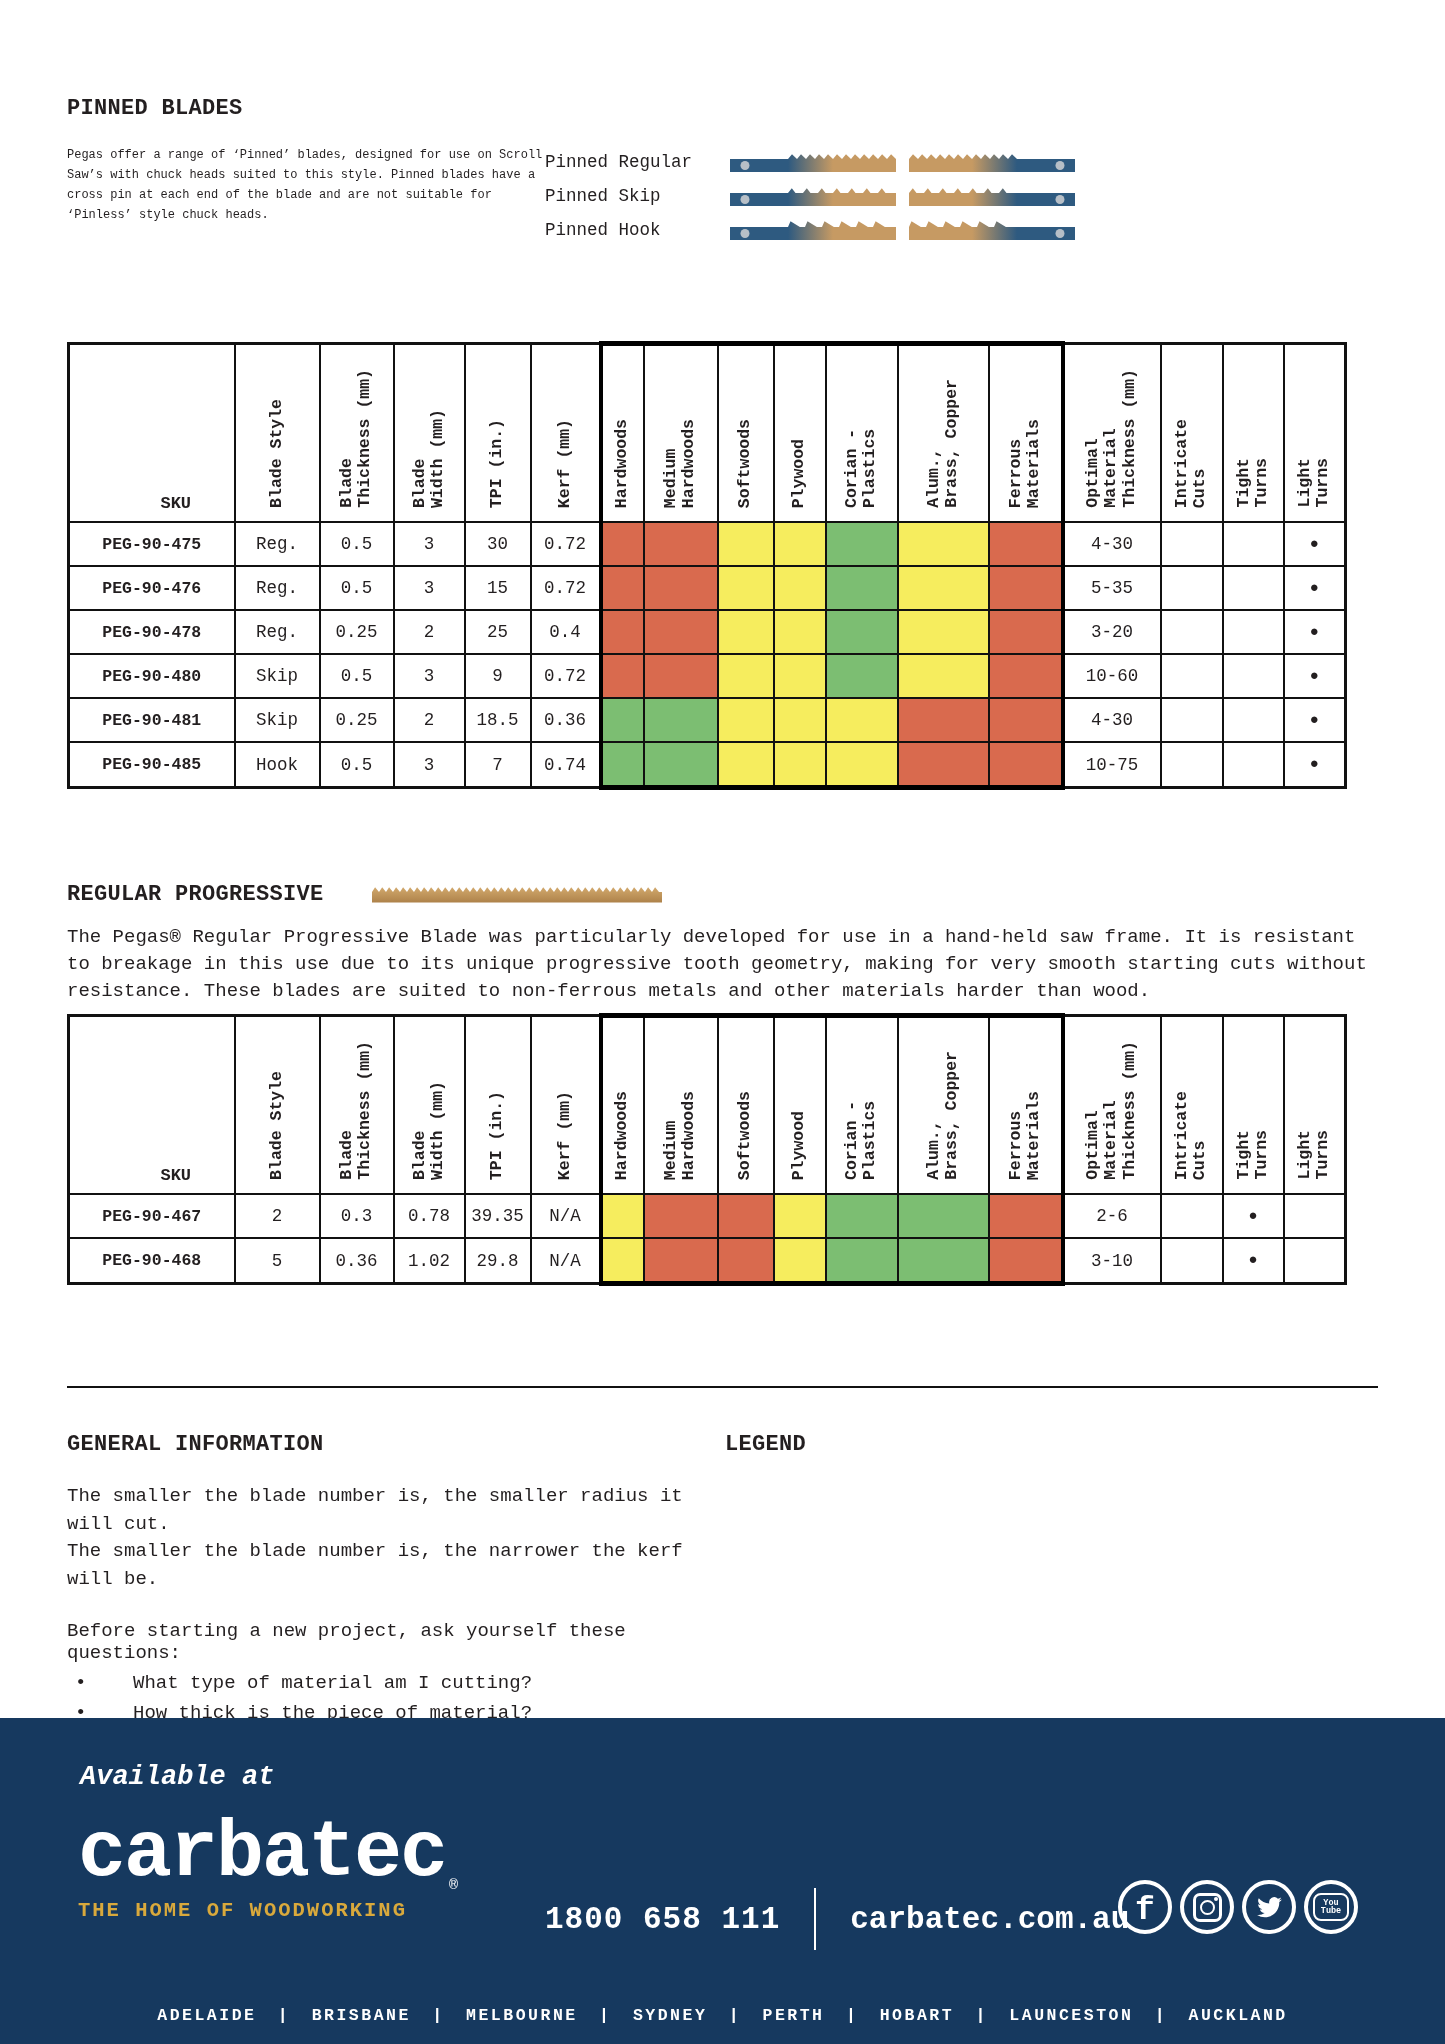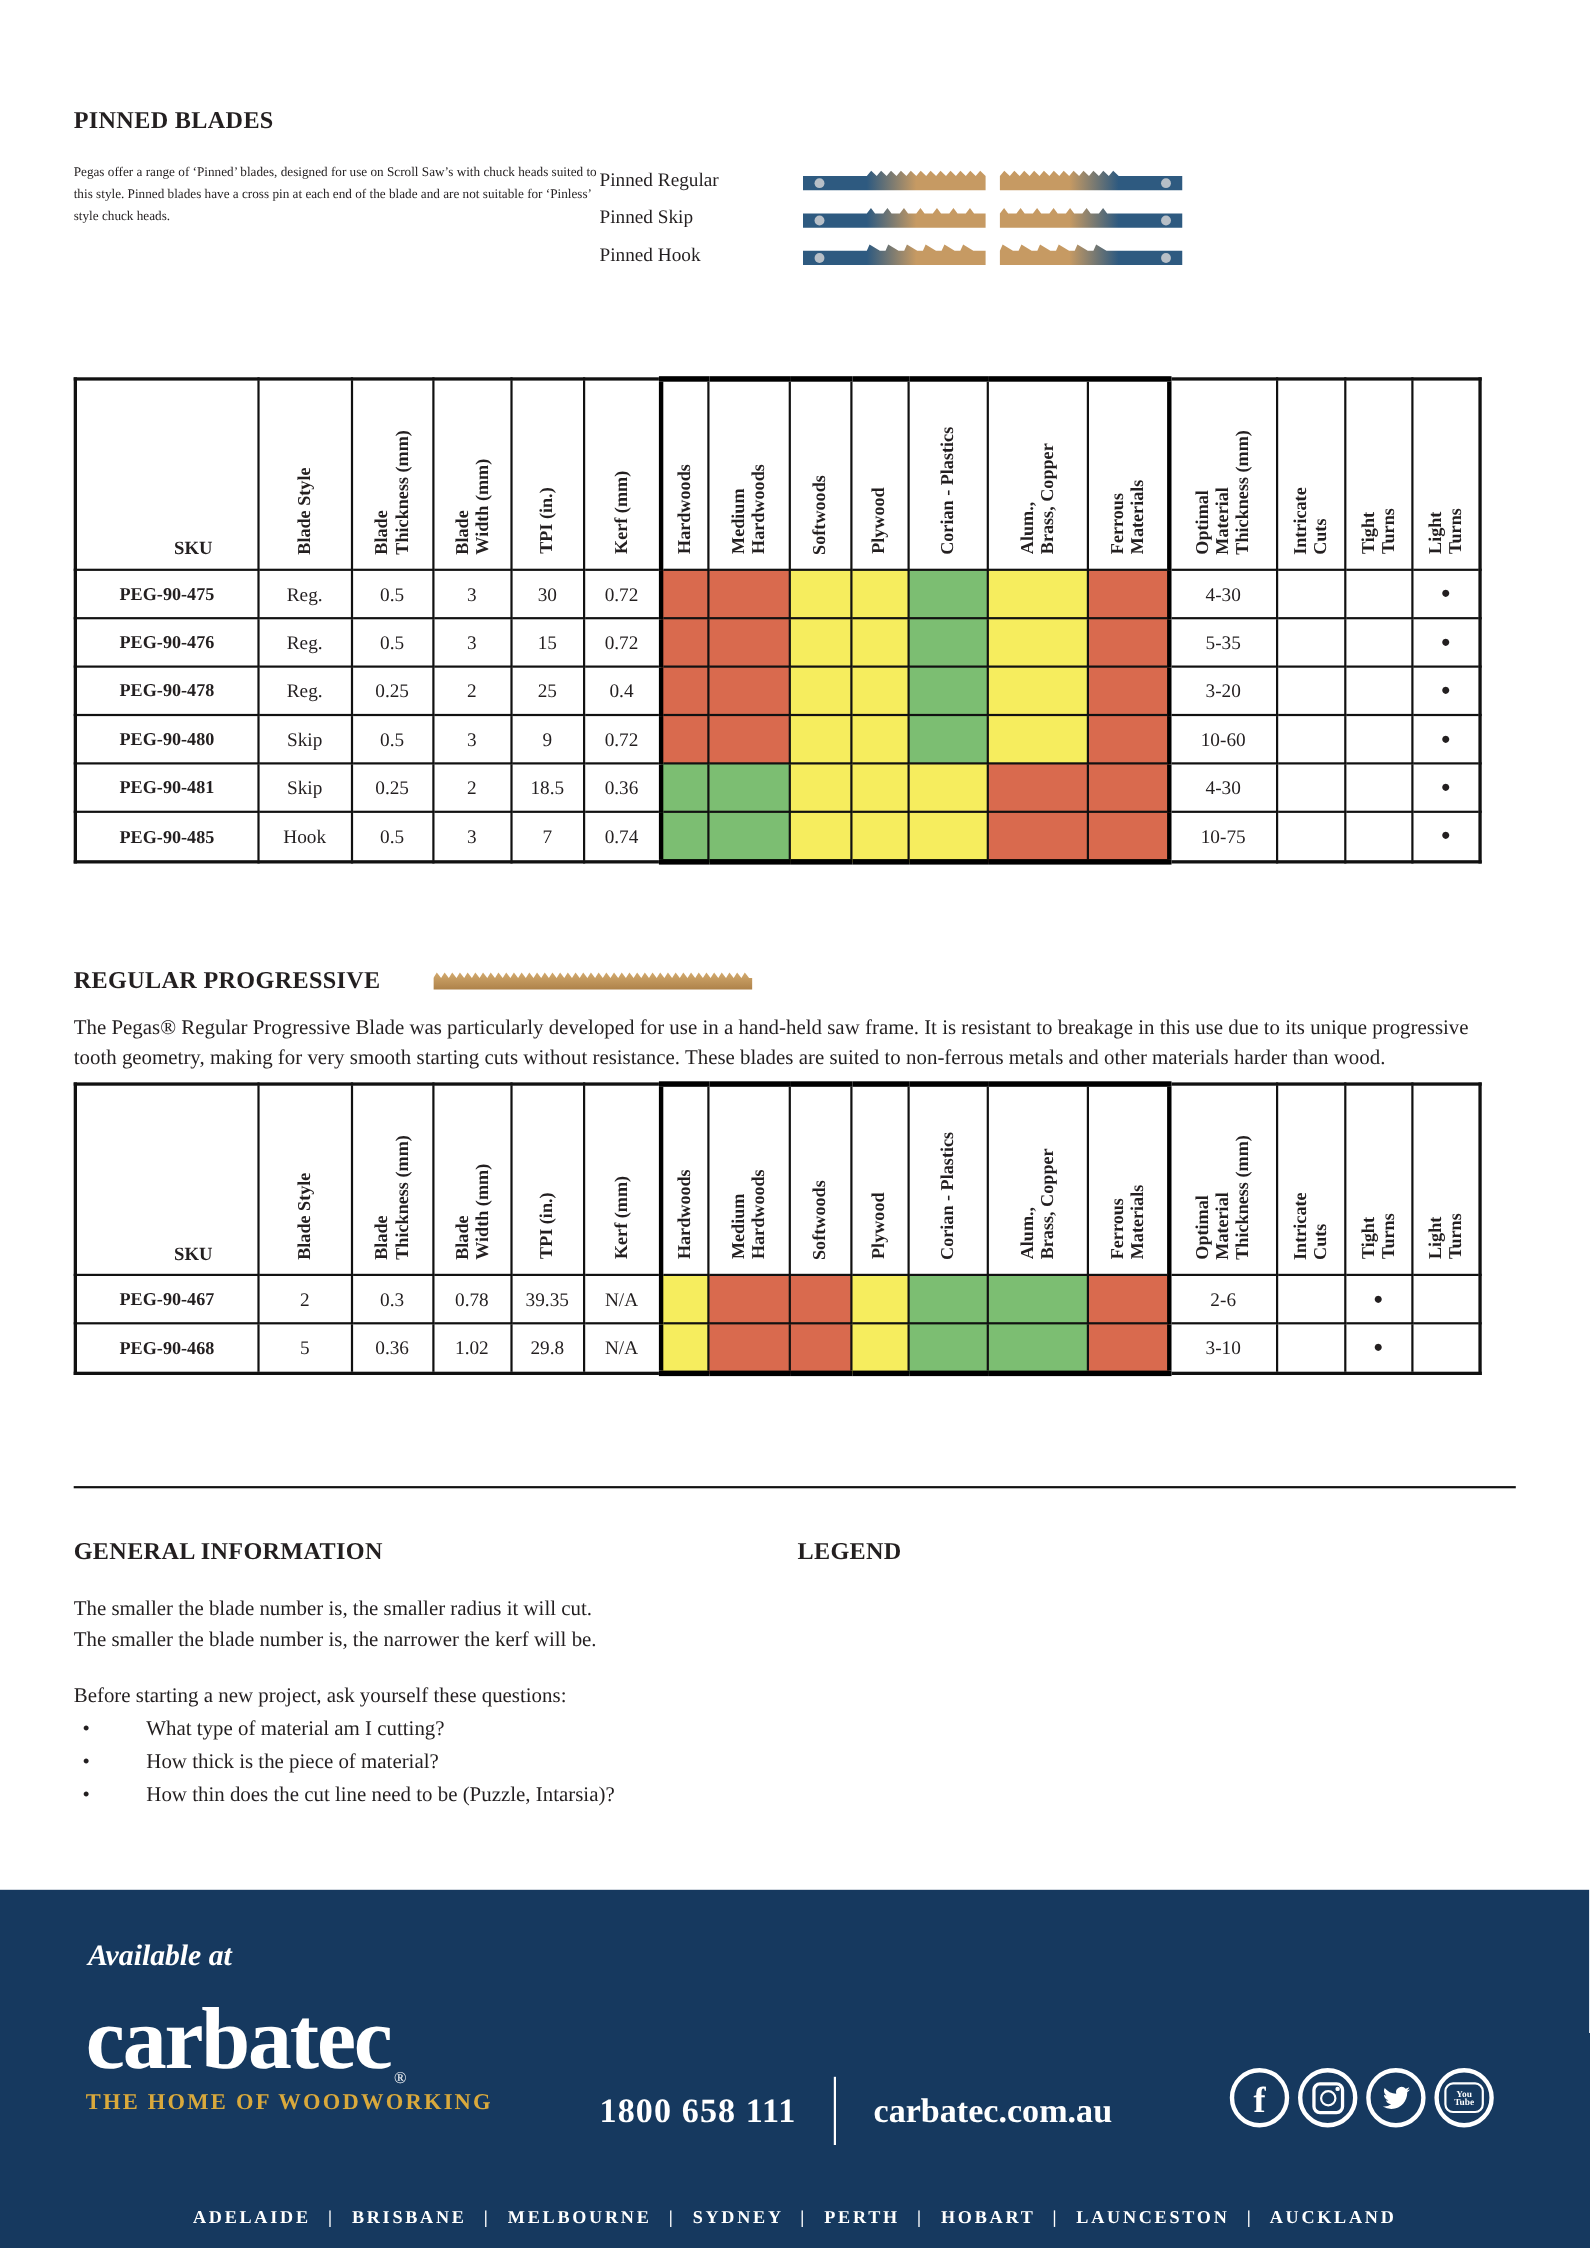--- a/index.html
+++ b/index.html
@@ -1,17 +1,17 @@
 <!DOCTYPE html>
 <html><head>
 <meta charset="utf-8">
 <style>
   html,body{margin:0;padding:0;background:#fff;}
   .page{position:relative;width:1445px;height:2044px;background:#fff;overflow:hidden;
-        font-family:Liberation Serif, serif;color:#231f20;}
+        font-family:Liberation Mono, monospace;color:#231f20;}
   .content{padding:96px 67px 0 67px;}
   .sec-title{font-size:22px;font-weight:bold;margin:0;letter-spacing:.3px;color:#231f20;}
 
   
   .pinned-flex{display:flex;margin-top:24px;}
   .desc{width:478px;font-size:12px;line-height:20px;margin:0;}
   .blade-list{width:530px;margin-left:0;}
   .blade-row{display:flex;align-items:center;height:34px;}
   .blade-label{font-size:17.5px;width:176px;}
   .blade-img{margin-left:auto;display:flex;align-items:center;}

